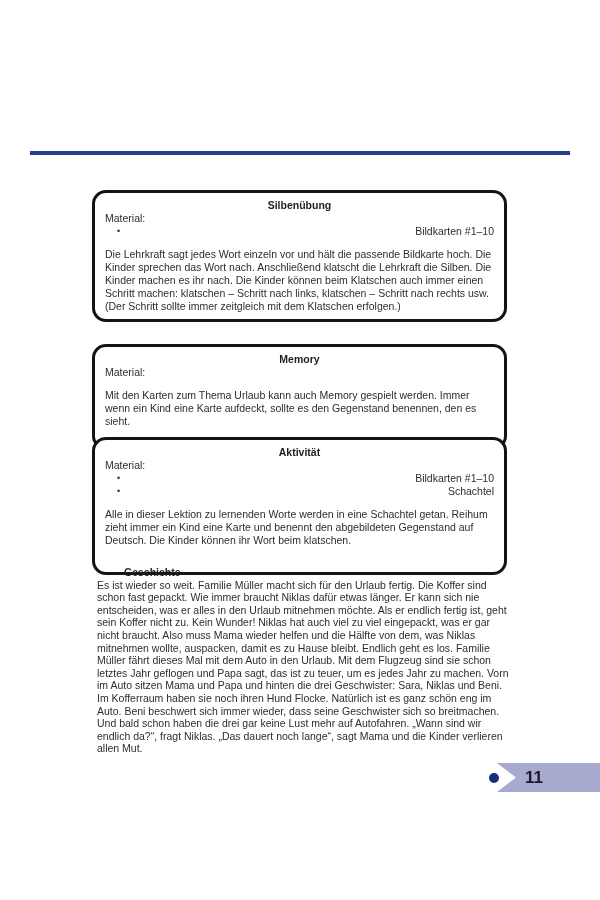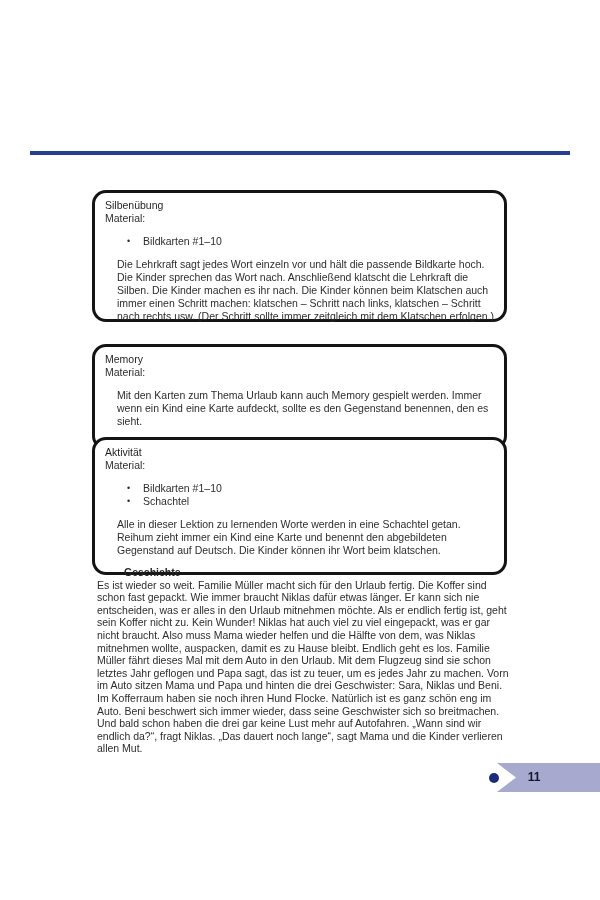--- a/index.html
+++ b/index.html
@@ -33,44 +33,45 @@
     border-radius: 14px;
     padding: 6px 10px;
     background: #ffffff;
     font-size: 10.5px;
     line-height: 13px;
   }
   .box-1 { top: 190px; height: 132px; }
   .box-2 { top: 344px; height: 106px;  }
   .box-3 { top: 437px; height: 138px; }
   .box-title {
-    font-weight: normal;
+    font-weight: bold;
     color: #1f1f1f;
+    text-align: center;
   }
   .material-label { color: #2d2d2d; }
   .material-list {
-    margin: 10px;
+    margin: 0;
     padding: 0;
     list-style: none;
+    text-align: right;
   }
   .material-item {
     padding-left: 28px;
     position: relative;
   }
   .material-item::before {
     content: "\2022";
     position: absolute;
     left: 12px;
     top: 0;
     font-size: 9px;
   }
   .box-body {
     margin-top: 10px;
     color: #2d2d2d;
-    margin-left: 12px;
   }
   .story-section {
     position: absolute;
     left: 97px;
     top: 566px;
     width: 412px;
     font-size: 10.5px;
     line-height: 12.6px;
   }
   .story-title {
@@ -91,21 +92,21 @@
     clip-path: polygon(0 0, 100% 0, 100% 100%, 0 100%, 19px 50%);
   }
   .page-number {
     position: absolute;
     left: 522px;
     top: 763px;
     width: 24px;
     height: 29px;
     line-height: 29px;
     text-align: center;
-    font-size: 12px;
+    font-size: 17px;
     font-weight: bold;
     color: #16172e;
   }
   .marker-dot {
     position: absolute;
     left: 489px;
     top: 772.5px;
     width: 10px;
     height: 10px;
     border-radius: 50%;

